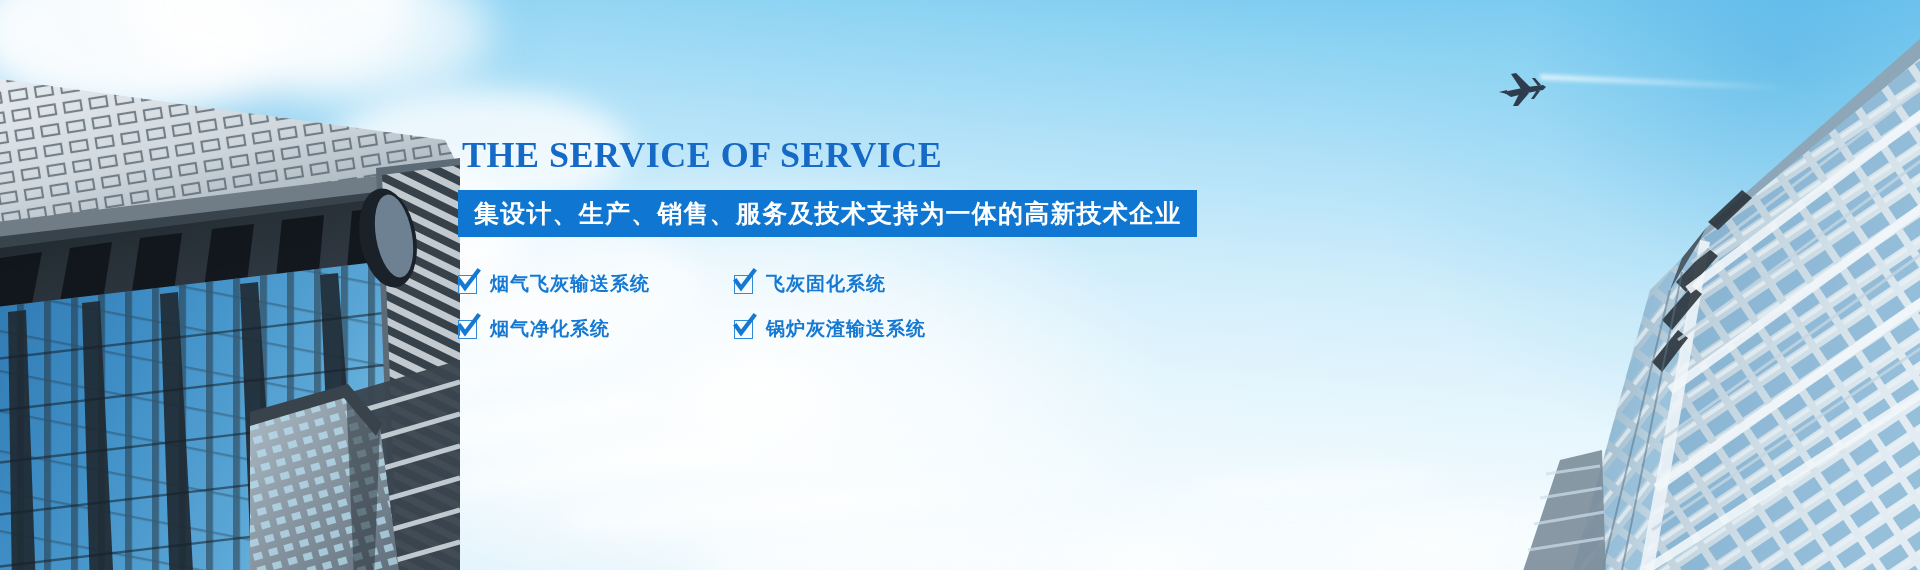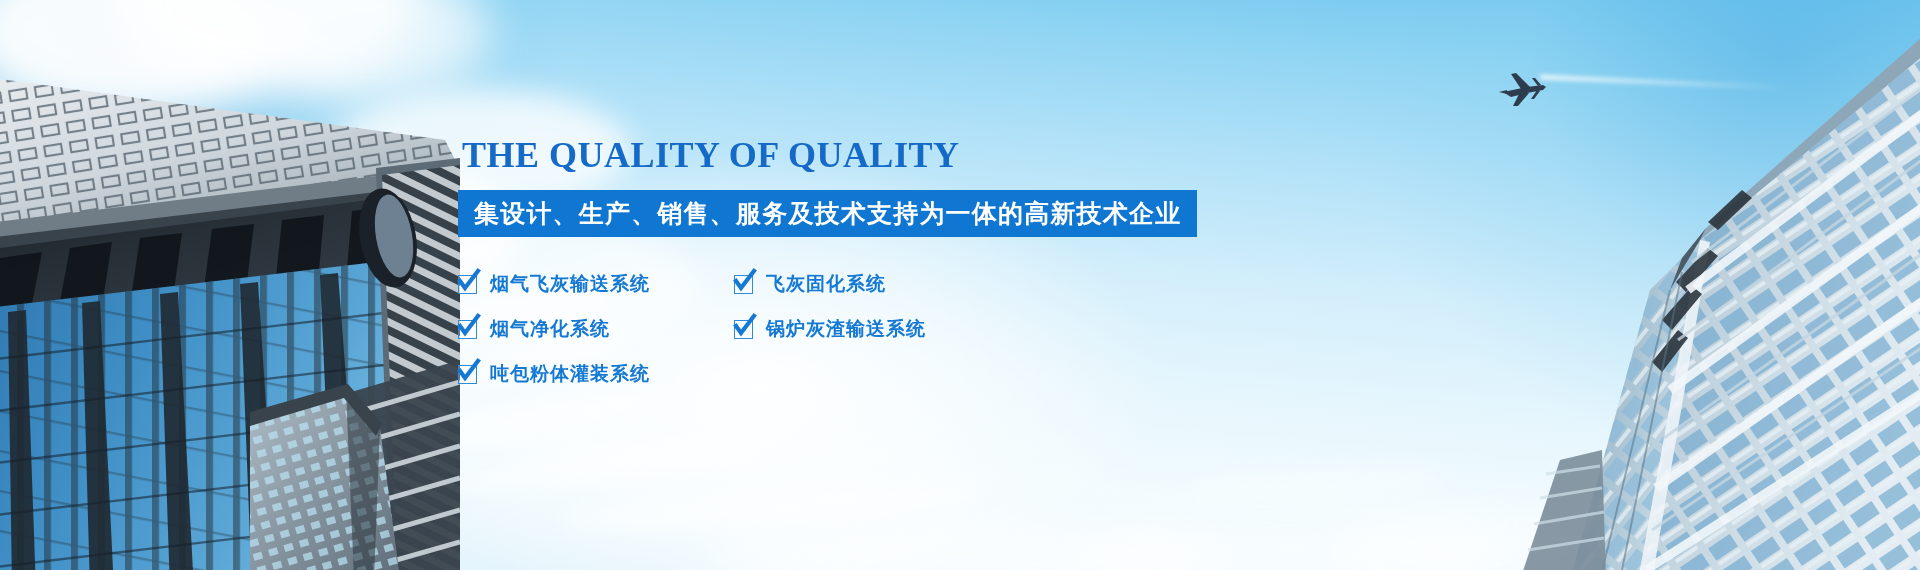--- a/index.html
+++ b/index.html
@@ -370,21 +370,21 @@
     <g stroke="#cfe0ea" stroke-width="3" opacity="0.7">
       <line x1="158" y1="560" x2="234" y2="548"></line>
       <line x1="164" y1="534" x2="234" y2="522"></line>
       <line x1="170" y1="508" x2="232" y2="498"></line>
       <line x1="176" y1="484" x2="230" y2="476"></line>
     </g>
   </svg>
 
   <div class="content">
 
-    <h1 class="headline">THE QUALITY OF QUALITY</h1>
+    <h1 class="headline">THE SERVICE OF SERVICE</h1>
 
     <div class="subbar">集设计、生产、销售、服务及技术支持为一体的高新技术企业</div>
 
     <div class="features">
 
       <div class="feature-row">
         <div class="feature-item col-left">
           <span class="check-box">
             <svg viewBox="0 0 25 25">
                 <path d="M4 12 L9 19 L22 2" fill="none" stroke="#1579d4" stroke-width="4.2" stroke-linecap="square"></path>
@@ -414,27 +414,17 @@
         <div class="feature-item col-right">
           <span class="check-box">
             <svg viewBox="0 0 25 25">
                 <path d="M4 12 L9 19 L22 2" fill="none" stroke="#1579d4" stroke-width="4.2" stroke-linecap="square"></path>
               </svg>
           </span>
           <span class="feature-label">锅炉灰渣输送系统</span>
         </div>
       </div>
 
-      <div class="feature-row">
-        <div class="feature-item col-left">
-          <span class="check-box">
-            <svg viewBox="0 0 25 25">
-                <path d="M4 12 L9 19 L22 2" fill="none" stroke="#1579d4" stroke-width="4.2" stroke-linecap="square"></path>
-              </svg>
-          </span>
-          <span class="feature-label">吨包粉体灌装系统</span>
-        </div>
-      </div>
 
     </div>
   </div>
 
 </div>
 
 </body></html>

